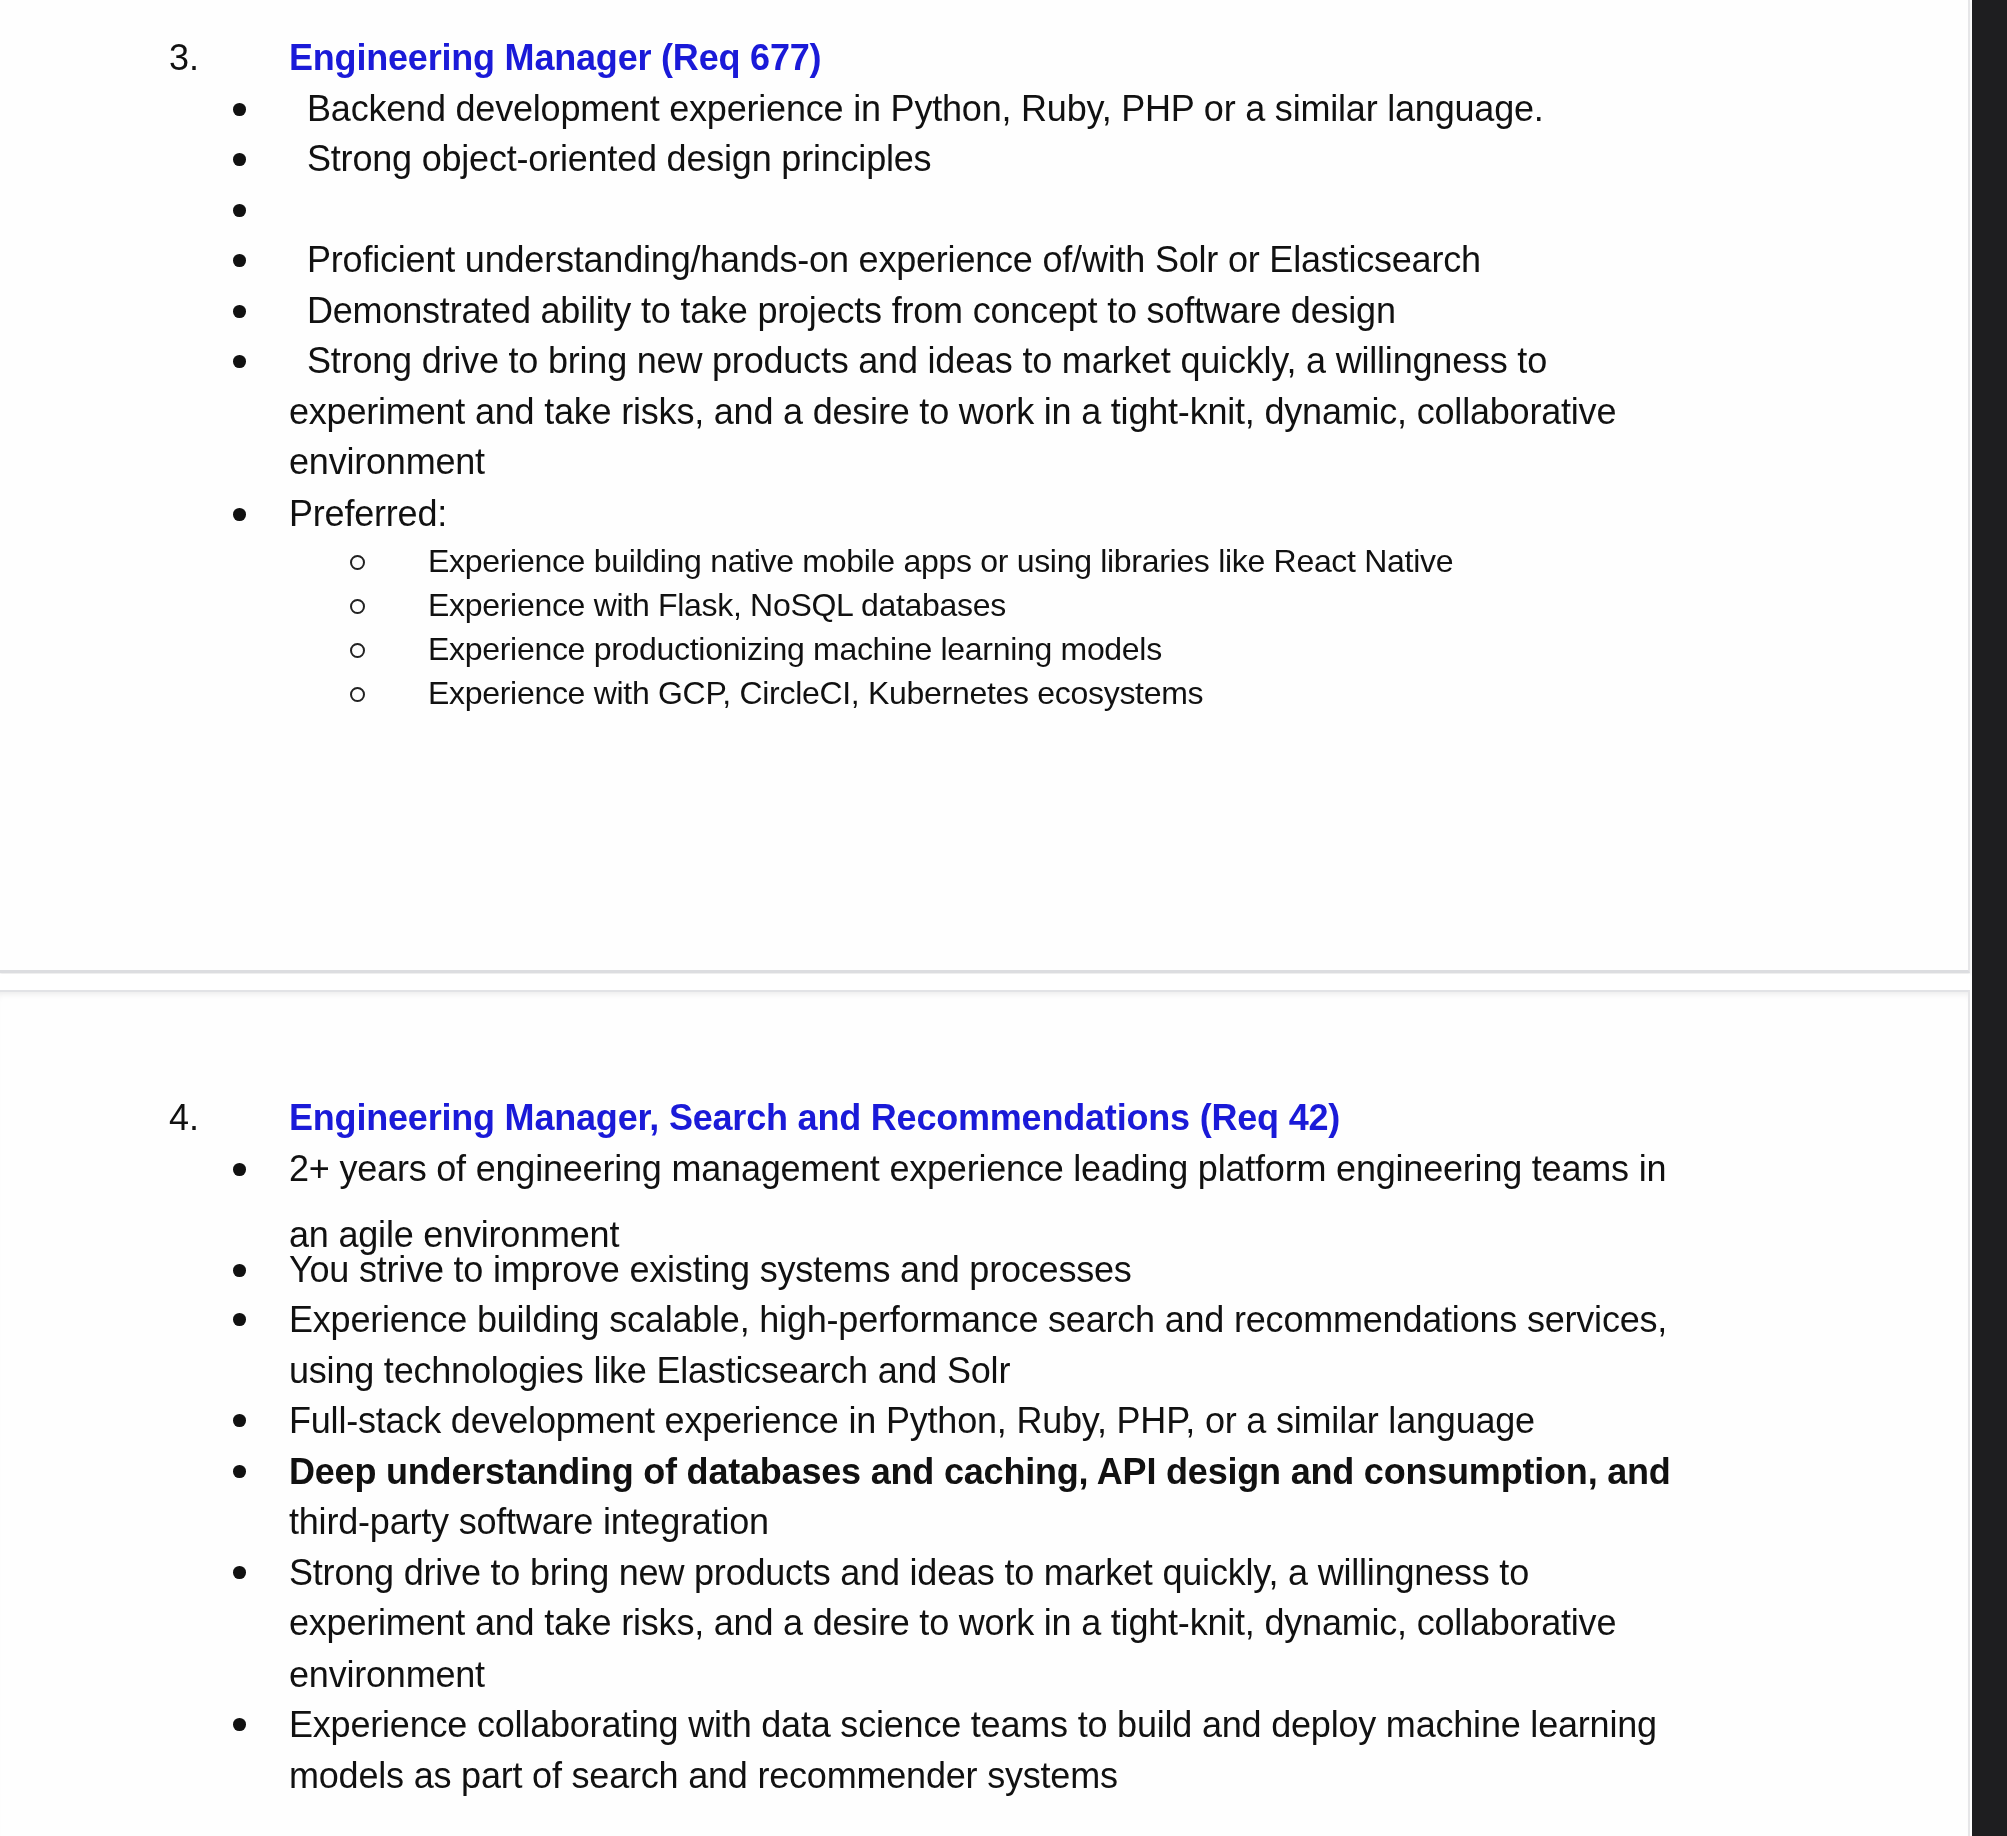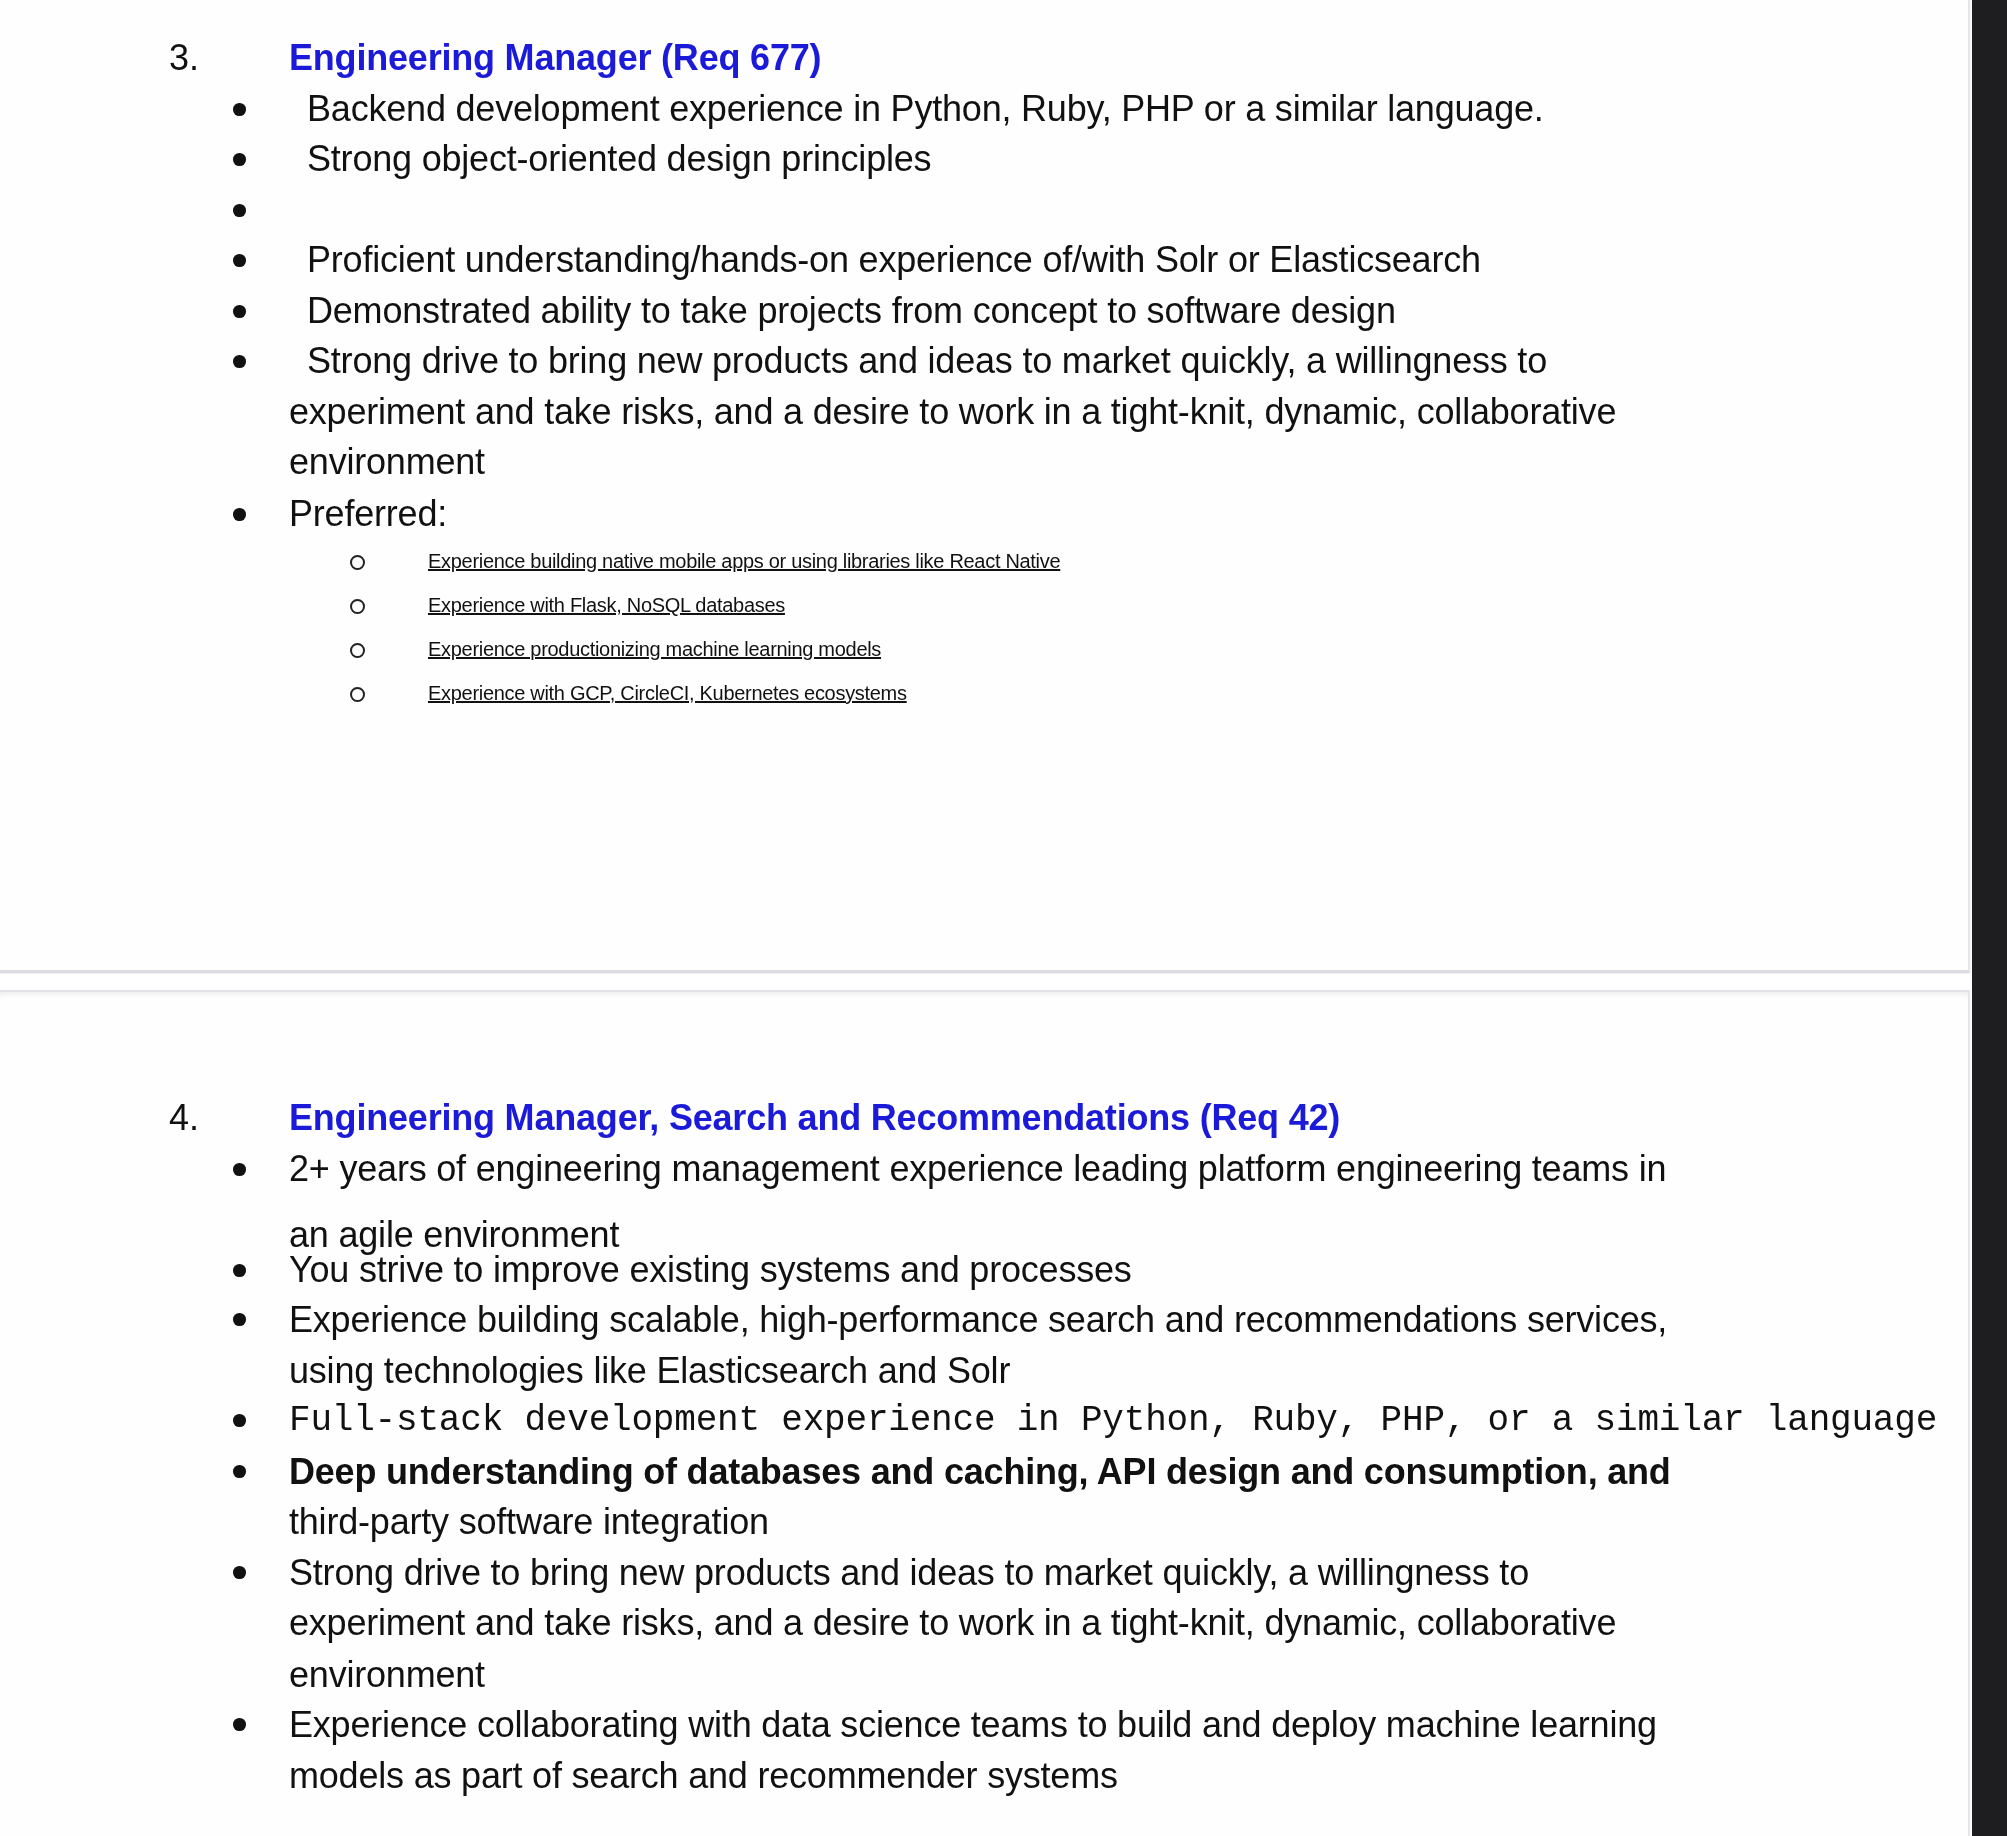--- a/index.html
+++ b/index.html
@@ -13,21 +13,21 @@
   .page { position:absolute; left:0; width:1968px; background:#fefefe; border-right:2px solid #e6e6e8; }
   .page1 { top:0; height:970px; border-bottom:3.9px solid #dcdde0; box-shadow:0 2px 2.9px rgba(0,0,0,0.08); }
   .page-gap { position:absolute; left:0; top:974px; width:1970px; height:15.7px; background:#ffffff; }
   .page2 { top:990px; height:847px; border-top:2px solid #e2e3e6; box-shadow:inset 0 5.9px 5.9px -3.9px rgba(0,0,0,0.08); }
 
   .line { position:absolute; white-space:nowrap; font-size:36px; line-height:51px; letter-spacing:-0.2px; }
   .num { position:absolute; font-size:36px; line-height:51px; }
   .title { font-weight:bold; color:#1a1ad8;text-align:right; }
   .bullet { position:absolute; width:12.7px; height:12.7px; border-radius:50%; background:#111; }
   .sub-bullet { position:absolute; width:10.8px; height:10.8px; border-radius:50%; border:2px solid #222; background:transparent; }
-  .subline { position:absolute; white-space:nowrap; font-size:20px; line-height:43px; letter-spacing:-0.3px;text-decoration:underline; }
+  .subline { position:absolute; white-space:nowrap; font-size:32px; line-height:43px; letter-spacing:-0.3px; }
 </style>
 </head>
 <body>
 
 <div class="page page1">
   <div class="num" style="left:169px;top:32px;">3.</div>
   <div class="line title" style="left:289px;top:32px;">Engineering Manager (Req 677)</div>
 
   <span class="bullet" style="left:233px;top:103px;"></span>
   <div class="line" style="left:307px;top:83px;">Backend development experience in Python, Ruby, PHP or a similar language.</div>
@@ -75,21 +75,21 @@
   <div class="line" style="left:289px;top:217px;">an agile environment</div>
 
   <span class="bullet" style="left:233px;top:272px;"></span>
   <div class="line" style="left:289px;top:252px;">You strive to improve existing systems and processes</div>
 
   <span class="bullet" style="left:233px;top:321px;"></span>
   <div class="line" style="left:289px;top:302px;">Experience building scalable, high-performance search and recommendations services,</div>
   <div class="line" style="left:289px;top:353px;">using technologies like Elasticsearch and Solr</div>
 
   <span class="bullet" style="left:233px;top:422px;"></span>
-  <div class="line" style="left:289px;top:403px;font-family:Liberation Mono, monospace;">Full-stack development experience in Python, Ruby, PHP, or a similar language</div>
+  <div class="line" style="left:289px;top:403px;">Full-stack development experience in Python, Ruby, PHP, or a similar language</div>
 
   <span class="bullet" style="left:233px;top:473px;"></span>
   <div class="line" style="left:289px;top:454px;font-weight:bold;">Deep understanding of databases and caching, API design and consumption, and</div>
   <div class="line" style="left:289px;top:504px;">third-party software integration</div>
 
   <span class="bullet" style="left:233px;top:574px;"></span>
   <div class="line" style="left:289px;top:555px;">Strong drive to bring new products and ideas to market quickly, a willingness to</div>
   <div class="line" style="left:289px;top:605px;">experiment and take risks, and a desire to work in a tight-knit, dynamic, collaborative</div>
   <div class="line" style="left:289px;top:657px;">environment</div>
 

